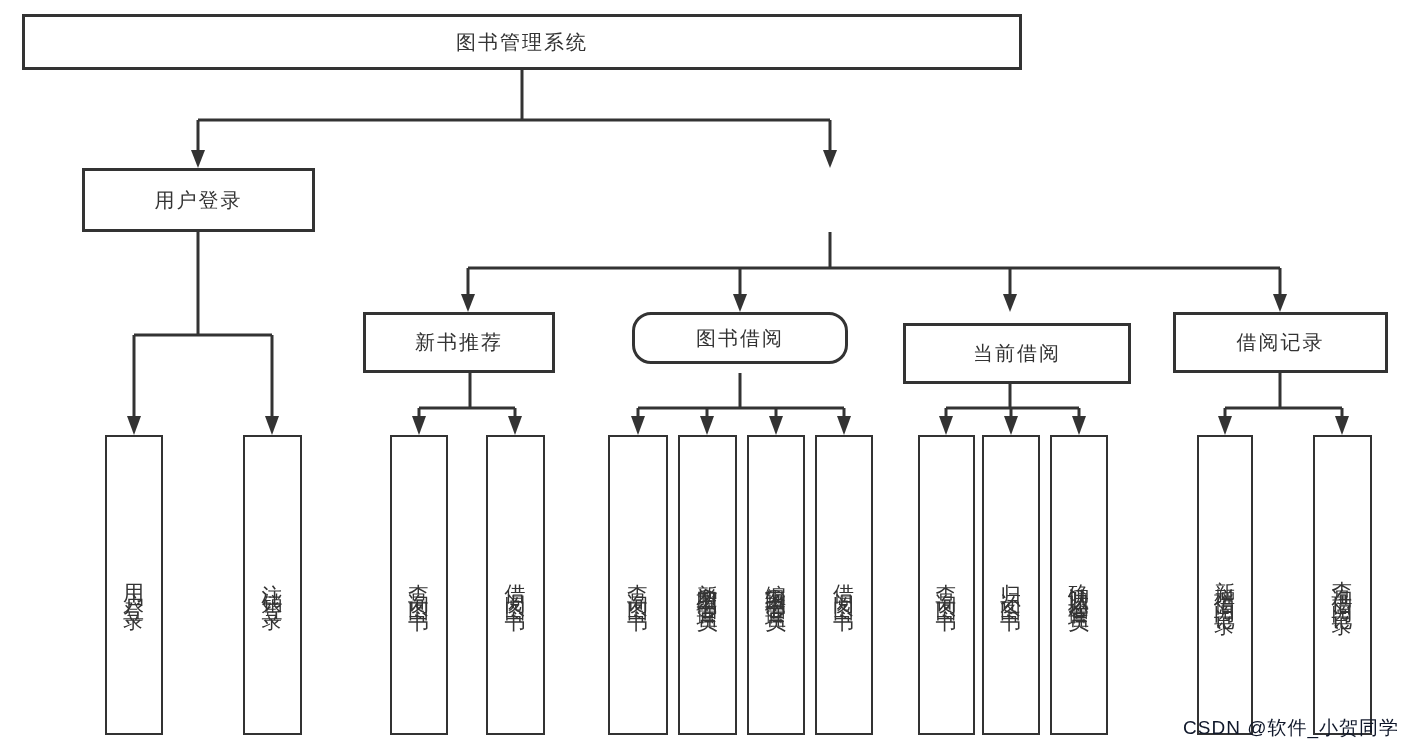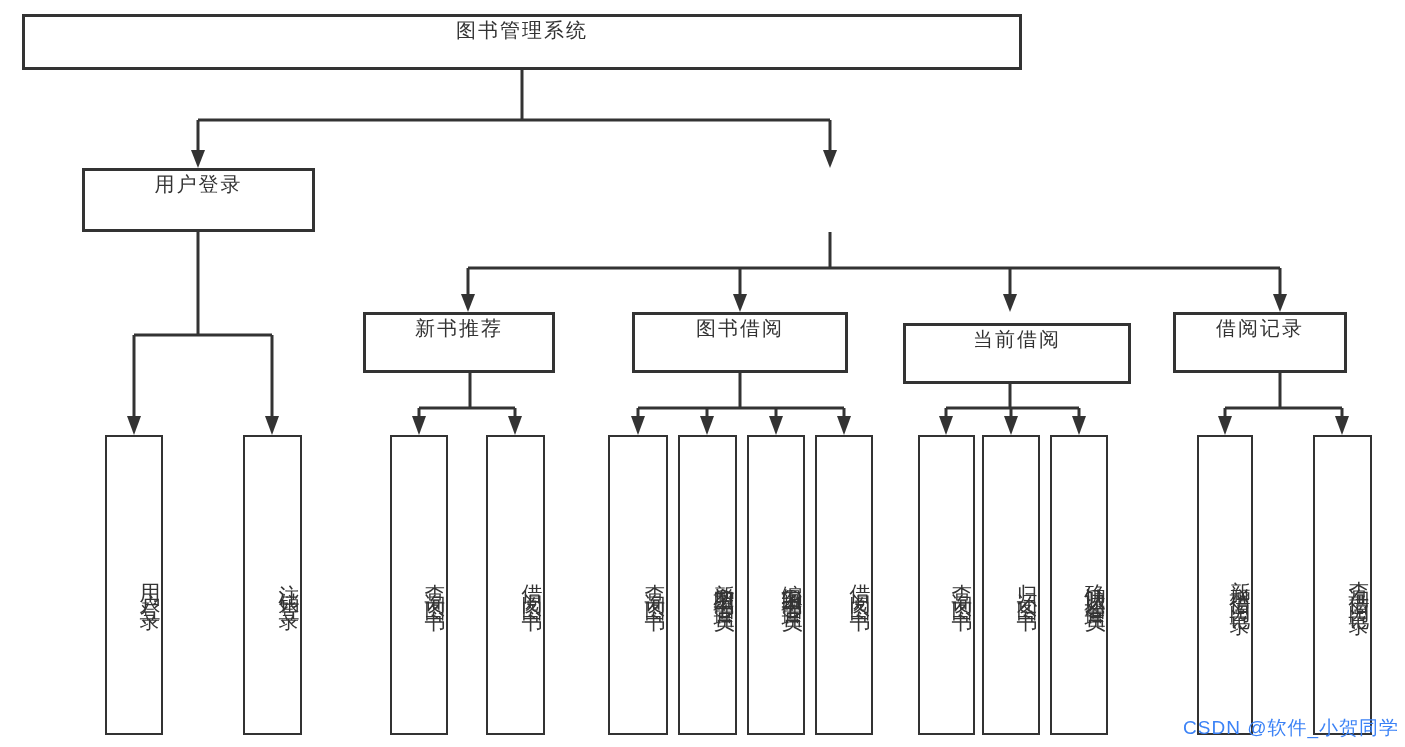--- a/index.html
+++ b/index.html
@@ -32,21 +32,21 @@
   }
   .connectors polygon{
     fill:var(--stroke);
     stroke:none;
   }
   .node{
     position:absolute;
     background:#ffffff;
     border:3px solid var(--stroke);
     display:flex;
-    align-items:flex-start;
+    align-items:center;
     justify-content:center;
     font-size:20px;
     letter-spacing:2px;
     color:var(--text);
   }
   .node.leaf{
     border-width:2.5px;
     writing-mode:vertical-rl;
     font-size:21px;
     letter-spacing:9px;
@@ -149,27 +149,27 @@
     <span>图书管理系统</span>
   </div>
 
   <div class="node" style="left:82px;top:168px;width:233px;height:64px;">
     <span>用户登录</span>
   </div>
 
   <div class="node" style="left:363px;top:312px;width:192px;height:61px;">
     <span>新书推荐</span>
   </div>
-  <div class="node" style="left:632px;top:312px;width:216px;height:61px;">
+  <div class="node" style="left:632px;top:312px;width:216px;height:52px;border-radius:19px;">
     <span>图书借阅</span>
   </div>
   <div class="node" style="left:903px;top:323px;width:228px;height:61px;">
     <span>当前借阅</span>
   </div>
-  <div class="node" style="left:1173px;top:312px;width:174px;height:61px;">
+  <div class="node" style="left:1173px;top:312px;width:215px;height:61px;">
     <span>借阅记录</span>
   </div>
 
   <div class="node leaf" style="left:105px;top:435px;width:58px;height:300px;">
     <span>用户登录</span>
   </div>
   <div class="node leaf" style="left:243px;top:435px;width:59px;height:300px;">
     <span>注销登录</span>
   </div>
 
@@ -203,15 +203,15 @@
     <span>确认归还（管理员）</span>
   </div>
 
   <div class="node leaf" style="left:1197px;top:435px;width:56px;height:300px;letter-spacing:7px;">
     <span>新增借阅记录</span>
   </div>
   <div class="node leaf" style="left:1313px;top:435px;width:59px;height:300px;letter-spacing:7px;">
     <span>查询借阅记录</span>
   </div>
 
-  <div class="watermark" style="color: #3b82f6; text-align: center;">CSDN @软件_小贺同学</div>
+  <div class="watermark" style="color: #0f172a; text-align: center;">CSDN @软件_小贺同学</div>
 
 </div>
 
 </body></html>

